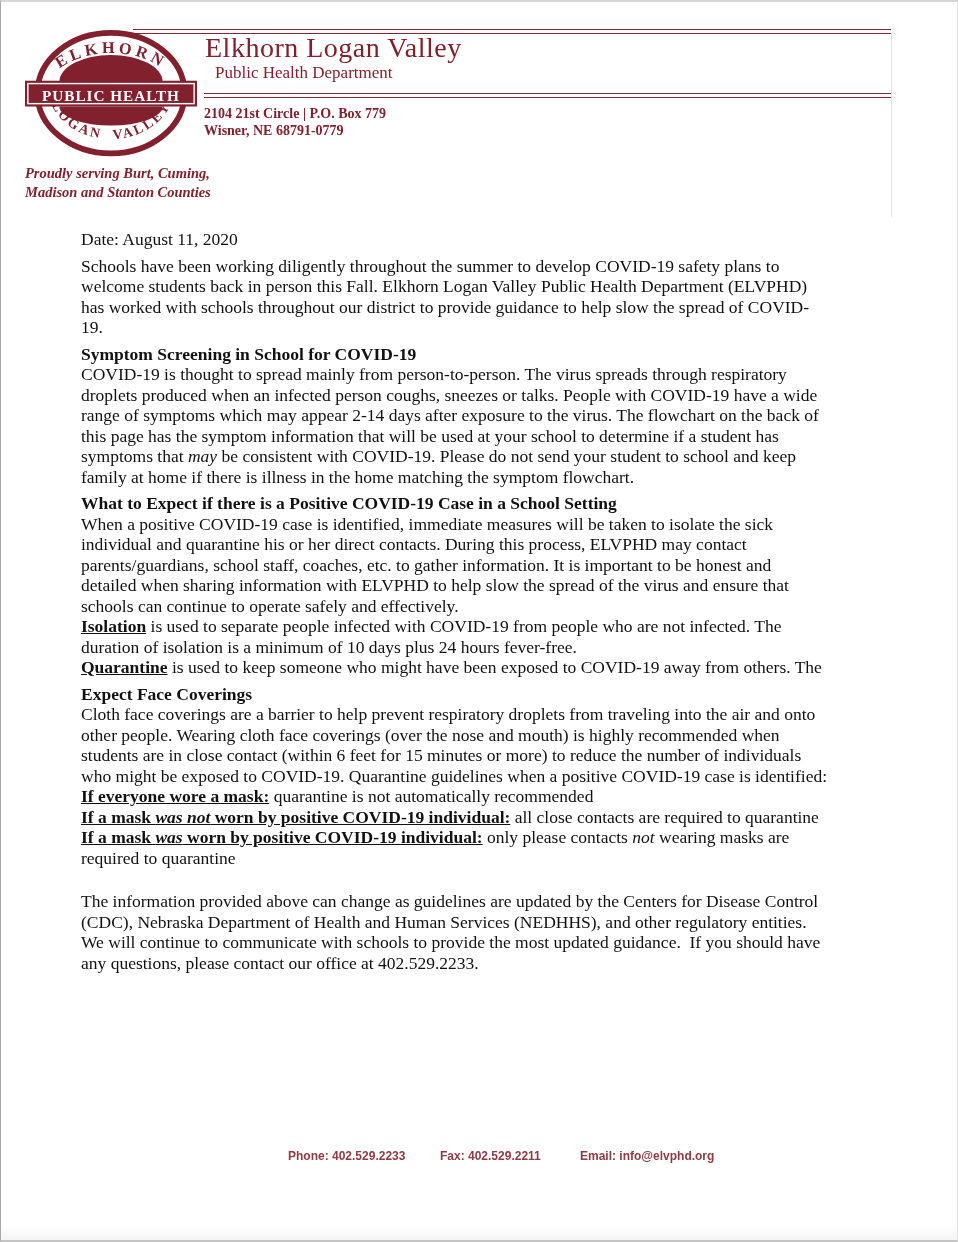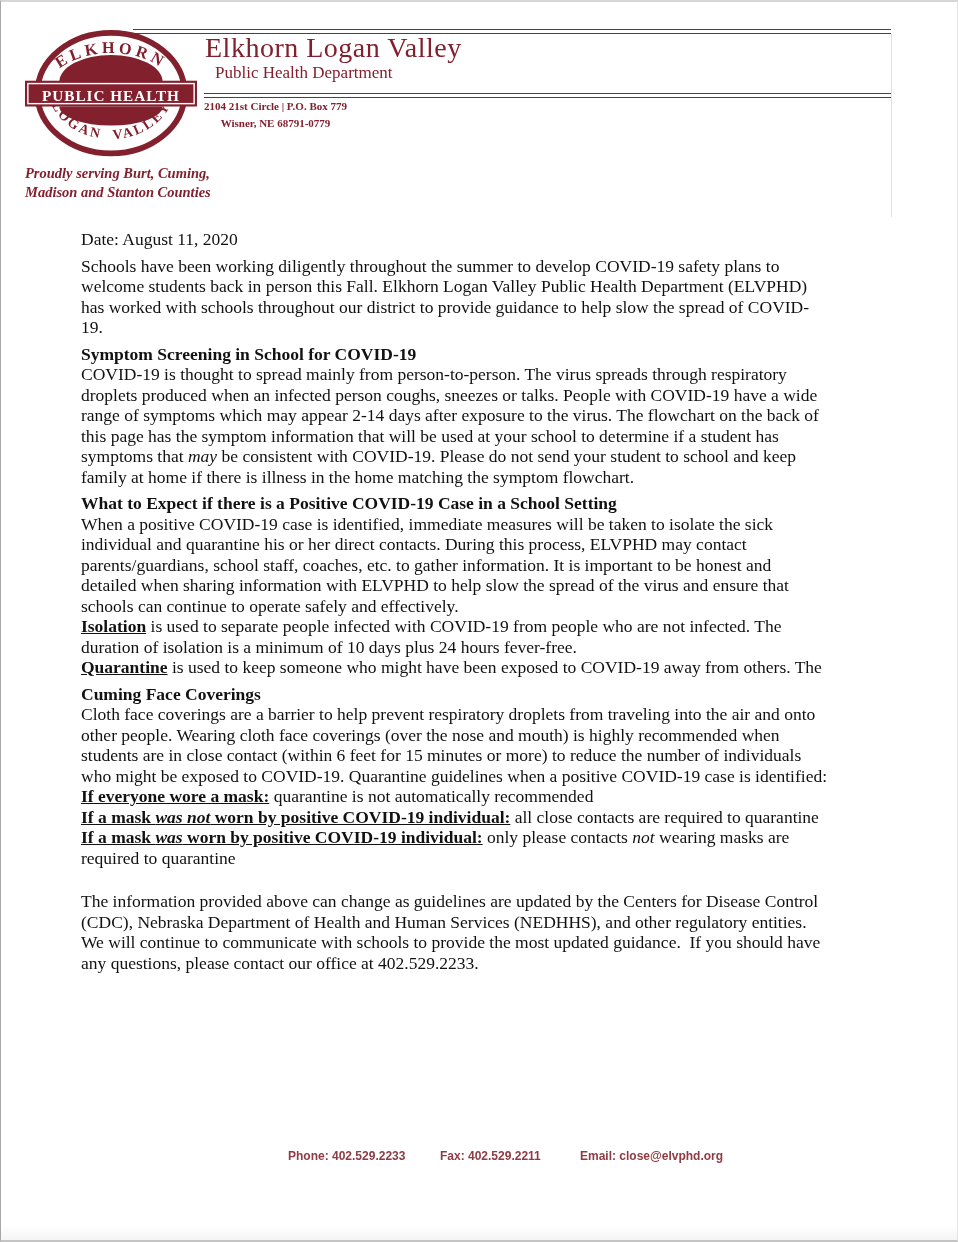--- a/index.html
+++ b/index.html
@@ -41,22 +41,22 @@
   .logo-banner-text{fill:#ffffff;font-family:"Liberation Serif",serif;font-weight:bold;font-size:16px;letter-spacing:1px;}
   .org-name{
     position:absolute;left:204px;top:30px;
     font-size:28px;letter-spacing:.5px;color:var(--brand,#82202e);
   }
   .org-dept{
     position:absolute;left:214px;top:61px;
     font-size:17px;color:var(--brand,#82202e);
   }
   .org-address{
-    position:absolute;left:203px;top:96px;
-    font-size:11px;font-weight:bold;line-height:16.5px;color:var(--brand,#82202e);text-align:center;
+    position:absolute;left:203px;top:104px;
+    font-size:14px;font-weight:bold;line-height:16.5px;color:var(--brand,#82202e);
   }
   .tagline{
     position:absolute;left:24px;top:162px;
     font-size:14.5px;font-weight:bold;font-style:italic;line-height:19px;
     color:var(--brand,#82202e);
   }
   
   .doc-body{
     position:absolute;left:80px;top:227px;width:874px;
     font-size:17.5px;line-height:20.5px;
@@ -122,28 +122,28 @@
 
   <div class="doc-body">
       <div class="block"><span>Date: August 11, 2020</span></div>
       <div class="block gap-1"><span>Schools have been working diligently throughout the summer to develop COVID-19 safety plans to</span><br><span>welcome students back in person this Fall. Elkhorn Logan Valley Public Health Department (ELVPHD)</span><br><span>has worked with schools throughout our district to provide guidance to help slow the spread of COVID-</span><br><span>19.</span></div>
       <div class="block gap-1"><span class="bd">Symptom Screening in School for COVID-19</span></div>
       <div class="block"><span>COVID-19 is thought to spread mainly from person-to-person. The virus spreads through respiratory</span><br><span>droplets produced when an infected person coughs, sneezes or talks. People with COVID-19 have a wide</span><br><span>range of symptoms which may appear 2-14 days after exposure to the virus. The flowchart on the back of</span><br><span>this page has the symptom information that will be used at your school to determine if a student has</span><br><span>symptoms that </span><span class="it">may</span><span> be consistent with COVID-19. Please do not send your student to school and keep</span><br><span>family at home if there is illness in the home matching the symptom flowchart.</span></div>
       <div class="block gap-1"><span class="bd">What to Expect if there is a Positive COVID-19 Case in a School Setting</span></div>
       <div class="block"><span>When a positive COVID-19 case is identified, immediate measures will be taken to isolate the sick</span><br><span>individual and quarantine his or her direct contacts. During this process, ELVPHD may contact</span><br><span>parents/guardians, school staff, coaches, etc. to gather information. It is important to be honest and</span><br><span>detailed when sharing information with ELVPHD to help slow the spread of the virus and ensure that</span><br><span>schools can continue to operate safely and effectively.</span></div>
       <div class="block"><span class="bd ul">Isolation</span><span> is used to separate people infected with COVID-19 from people who are not infected. The</span><br><span>duration of isolation is a minimum of 10 days plus 24 hours fever-free.</span></div>
       <div class="block"><span class="bd ul">Quarantine</span><span> is used to keep someone who might have been exposed to COVID-19 away from others. The</span><br></div>
-      <div class="block gap-1"><span class="bd">Cuming Face Coverings</span></div>
+      <div class="block gap-1"><span class="bd">Expect Face Coverings</span></div>
       <div class="block"><span>Cloth face coverings are a barrier to help prevent respiratory droplets from traveling into the air and onto</span><br><span>other people. Wearing cloth face coverings (over the nose and mouth) is highly recommended when</span><br><span>students are in close contact (within 6 feet for 15 minutes or more) to reduce the number of individuals</span><br><span>who might be exposed to COVID-19. Quarantine guidelines when a positive COVID-19 case is identified:</span></div>
       <div class="block"><span class="bd ul">If everyone wore a mask:</span><span> quarantine is not automatically recommended</span></div>
       <div class="block"><span class="bd ul">If a mask </span><span class="bd it ul">was not</span><span class="bd ul"> worn by positive COVID-19 individual:</span><span> all close contacts are required to quarantine</span></div>
       <div class="block"><span class="bd ul">If a mask </span><span class="bd it ul">was</span><span class="bd ul"> worn by positive COVID-19 individual:</span><span> only please contacts </span><span class="it">not</span><span> wearing masks are</span><br><span>required to quarantine</span></div>
       <div class="block gap-2"><span>The information provided above can change as guidelines are updated by the Centers for Disease Control</span><br><span>(CDC), Nebraska Department of Health and Human Services (NEDHHS), and other regulatory entities.</span><br><span>We will continue to communicate with schools to provide the most updated guidance.&nbsp; If you should have</span><br><span>any questions, please contact our office at 402.529.2233.</span></div>
     </div>
 
   <div>
     <span class="footer-item footer-phone">Phone: 402.529.2233</span>
     <span class="footer-item footer-fax">Fax: 402.529.2211</span>
-    <span class="footer-item footer-email">Email: close@elvphd.org</span>
+    <span class="footer-item footer-email">Email: info@elvphd.org</span>
   </div>
 
   <div class="page-bottom-shade"></div>
 </div>
 
 </body></html>

